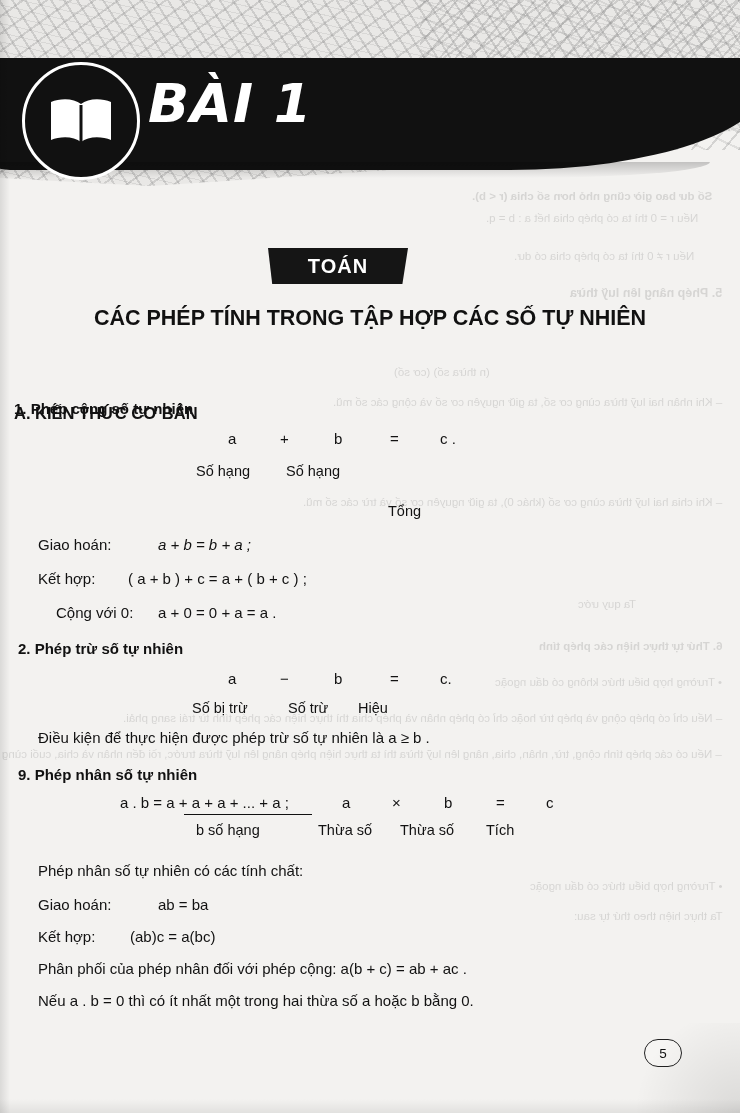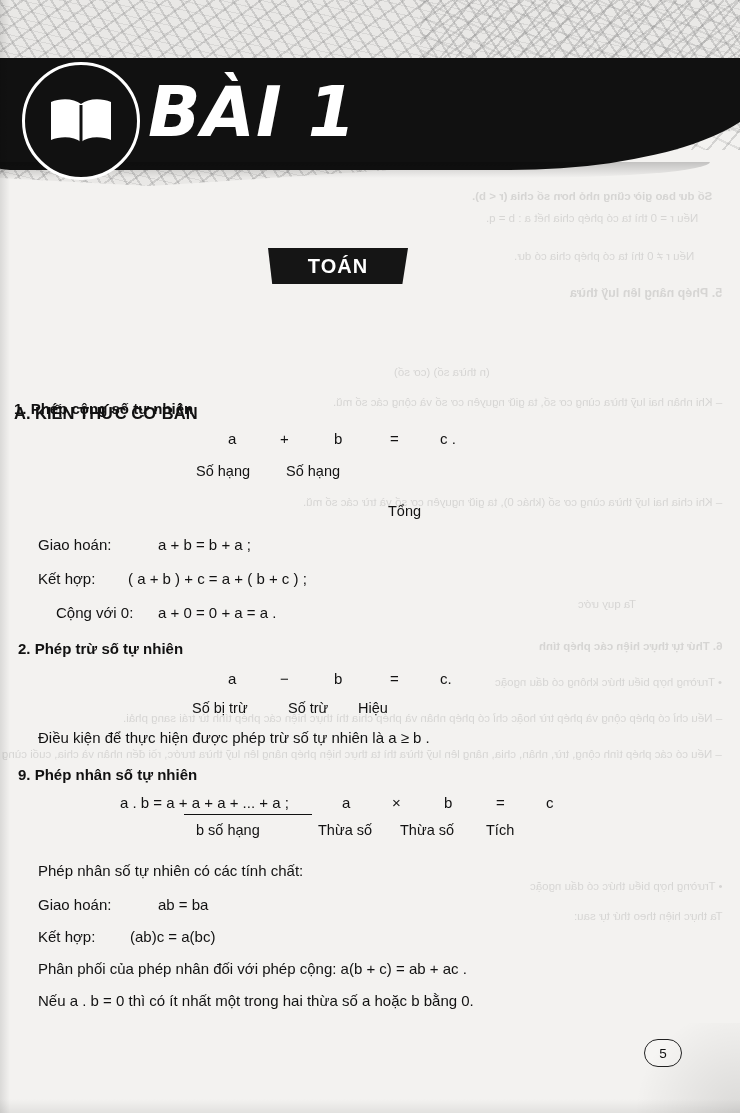--- a/index.html
+++ b/index.html
@@ -83,21 +83,21 @@
     display: flex;
     align-items: center;
     justify-content: center;
   }
   .badge svg { display: block; }
 
   .bai-title {
     position: absolute;
     left: 148px;
     top: 72px;
-    font-size: 69px;
+    font-size: 54px;
     font-weight: bold;
     font-style: italic;
     color: #ffffff;
     letter-spacing: 1px;
     font-family: "DejaVu Sans", sans-serif;
   }
 
   
   .ghost {
     position: absolute;
@@ -240,37 +240,38 @@
       <path d="M35 10 C28 4, 14 4, 5 8 L5 46 C14 42, 28 42, 35 48 Z" fill="#ffffff"></path>
       <path d="M35 10 C42 4, 56 4, 65 8 L65 46 C56 42, 42 42, 35 48 Z" fill="#ffffff"></path>
       <path d="M35 11 L35 48" stroke="#111111" stroke-width="3" fill="none"></path>
     </svg>
   </div>
 
   <div class="bai-title">BÀI 1</div>
 
   <div class="toan-tag">TOÁN</div>
 
+  <div class="doc-title">CÁC PHÉP TÍNH TRONG TẬP HỢP CÁC SỐ TỰ NHIÊN</div>
 
   <div class="section-head" style="left:14px; top:368px;">A. KIẾN THỨC CƠ BẢN</div>
 
   <div class="sub-head" style="left:14px; top:400px;">1. Phép cộng số tự nhiên</div>
 
   <div class="math" style="left:228px; top:430px;">a</div>
   <div class="math" style="left:280px; top:430px;">+</div>
   <div class="math" style="left:334px; top:430px;">b</div>
   <div class="math" style="left:390px; top:430px;">=</div>
   <div class="math" style="left:440px; top:430px;">c .</div>
 
   <div class="lbl" style="left:196px; top:463px;">Số hạng</div>
   <div class="lbl" style="left:286px; top:463px;">Số hạng</div>
   <div class="lbl" style="left:388px; top:463px;margin-top:40px;">Tổng</div>
 
   <div class="txt" style="left:38px; top:536px;">Giao hoán:</div>
-  <div class="math" style="left:158px; top:536px;">a + b = b + a ;</div>
+  <div class="math" style="left:158px; top:536px;font-style:italic;">a + b = b + a ;</div>
   <div class="txt" style="left:38px; top:570px;">Kết hợp:</div>
   <div class="math" style="left:128px; top:570px;">( a + b ) + c = a + ( b + c ) ;</div>
   <div class="txt" style="left:56px; top:604px;">Cộng với 0:</div>
   <div class="math" style="left:158px; top:604px;">a + 0 = 0 + a = a .</div>
 
   <div class="sub-head" style="left:18px; top:640px;">2. Phép trừ số tự nhiên</div>
 
   <div class="math" style="left:228px; top:670px;">a</div>
   <div class="math" style="left:280px; top:670px;">−</div>
   <div class="math" style="left:334px; top:670px;">b</div>

